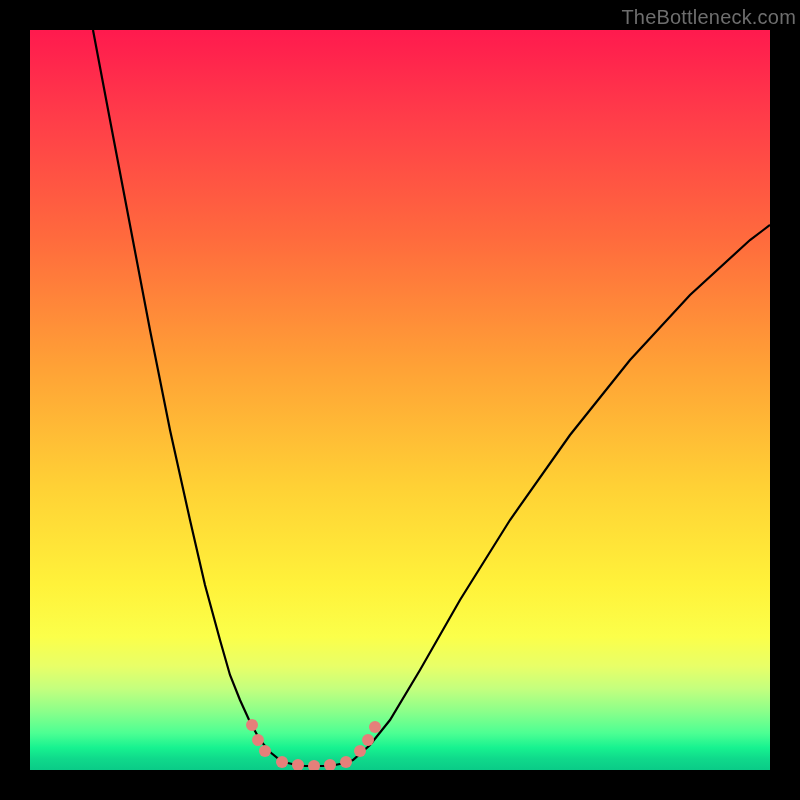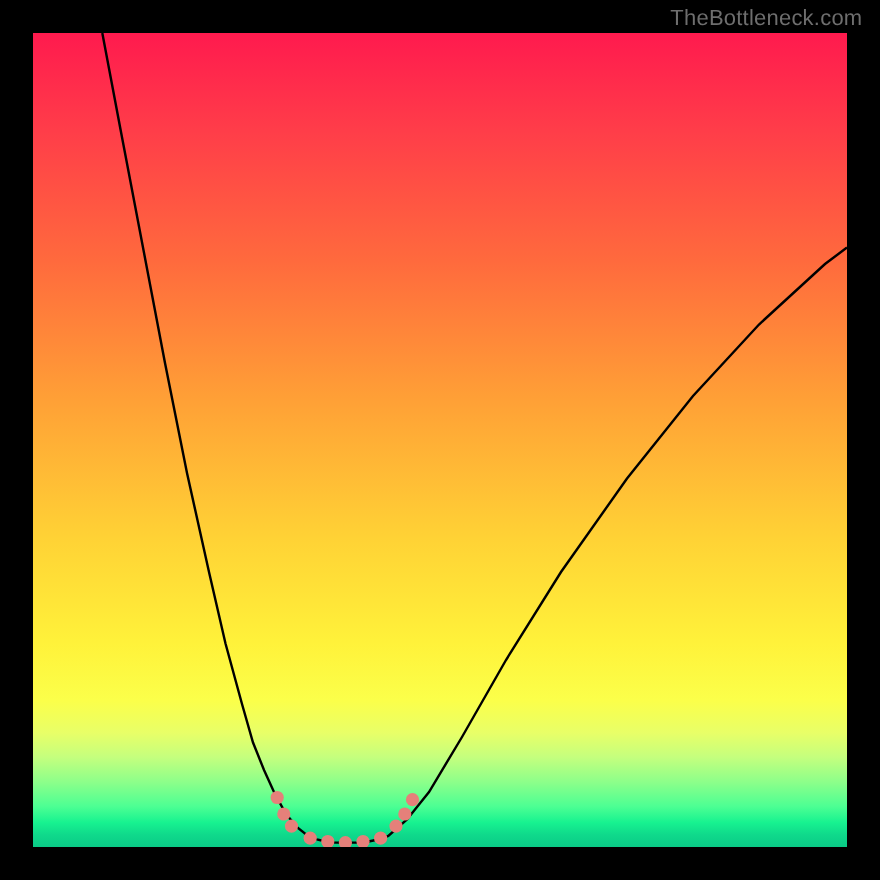--- a/index.html
+++ b/index.html
@@ -40,21 +40,21 @@
       #8dff8a 92%,
       #4dff93 95%,
       #17f290 97%,
       #0fd98b 98.5%,
       #0acb87 100%
     );
   }
   .watermark {
     position: absolute;
     top: 6px;
-    right: 16px;
+    right: 4px;
     color: #6e6e6e;
     font-size: 20px;
     letter-spacing: 0.2px;
     font-weight: 500;
     z-index: 5;
   }
   svg.curve {
     position: absolute;
     left: 0;
     top: 0;

